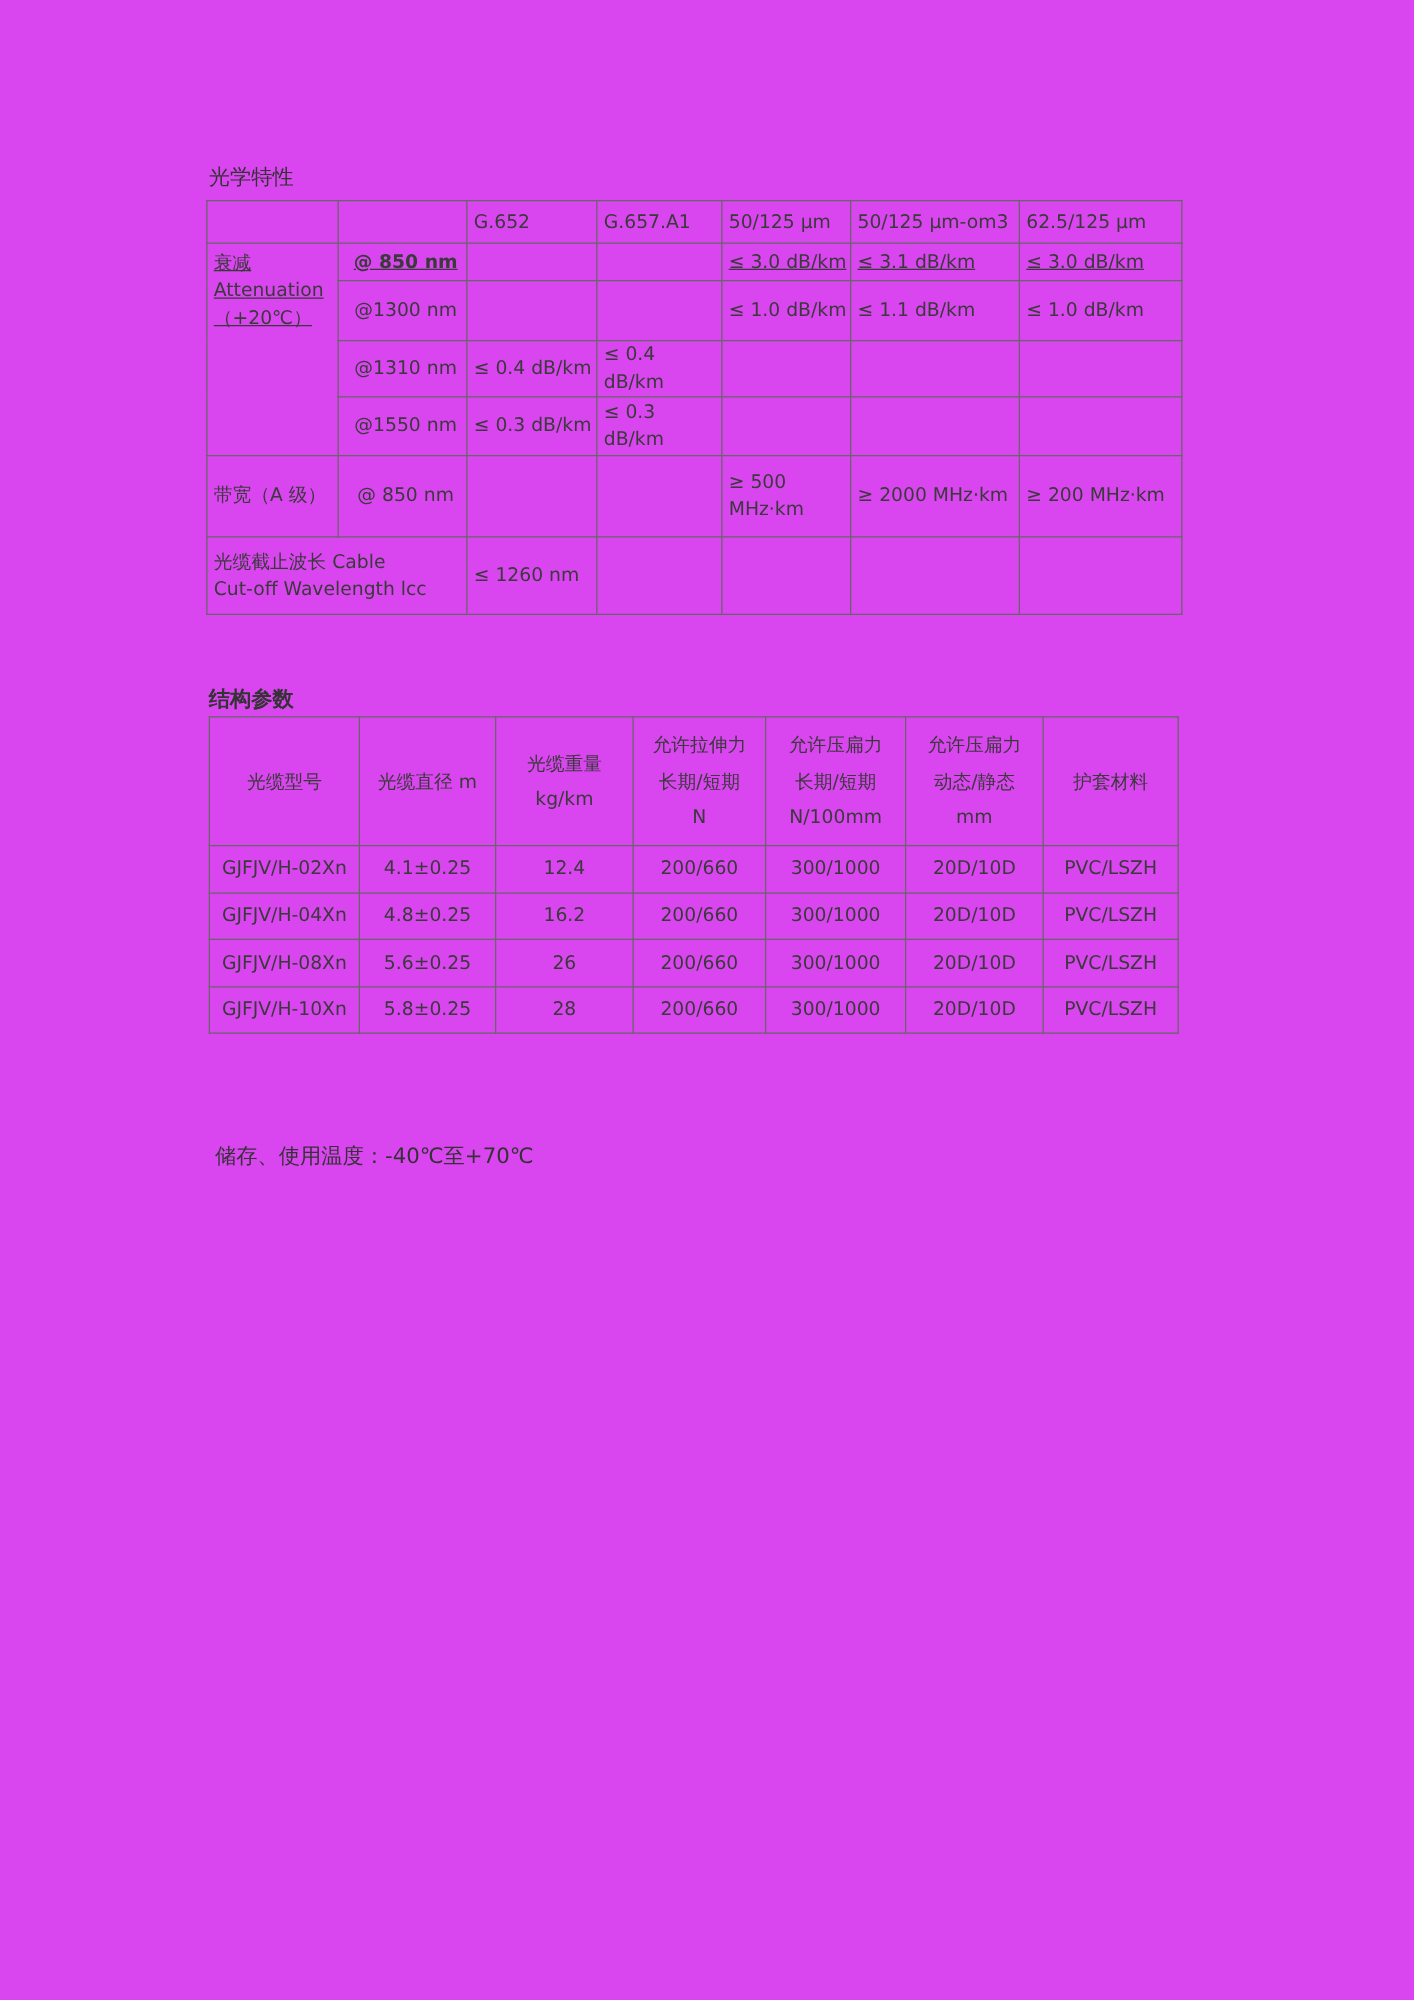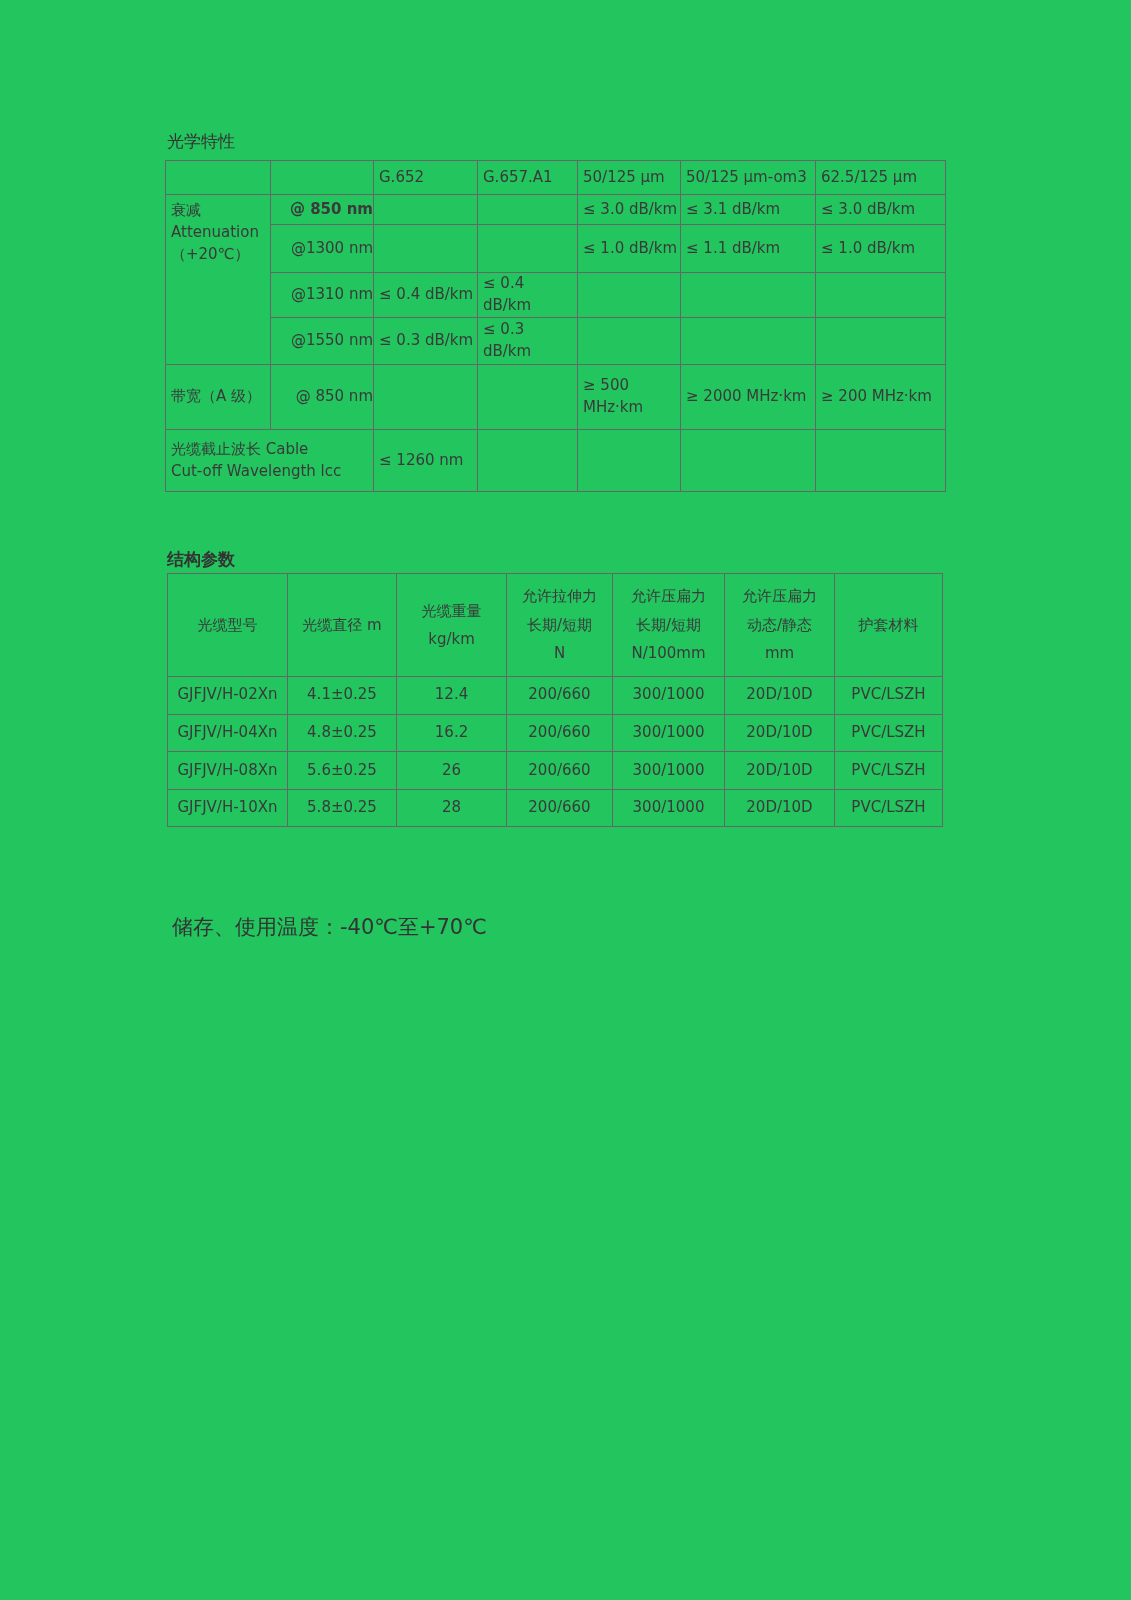--- a/index.html
+++ b/index.html
@@ -1,21 +1,21 @@
 <!DOCTYPE html>
 <html><head>
 <meta charset="utf-8">
 <style>
   * { margin: 0; padding: 0; box-sizing: border-box; }
   html, body { background: #ffffff; }
   .page {
     position: relative;
     width: 1131px;
     height: 1600px;
-    background: #22c55e;
+    background: #d946ef;
     font-family: "DejaVu Sans", "Liberation Sans", sans-serif;
     color: #3a3a3a;
     font-size: 15px;
   }
   .sec-title {
     position: absolute;
     left: 167px;
     font-size: 17px;
     color: #333333;
     white-space: nowrap;
@@ -30,43 +30,43 @@
   }
   td {
     border: 1px solid #666666;
     overflow: hidden;
     vertical-align: middle;
     line-height: 1.45;
   }
   
   #optical-table { left: 165px; top: 160px; width: 780px; }
   #optical-table td { padding: 0 2px 0 5px; text-align: left; }
-  #optical-table td.wl { text-align: right; padding-right: 0; }
+  #optical-table td.wl { text-align: center; padding-right: 0; }
   #optical-table td.vtop { vertical-align: top; padding-top: 5px; }
   .pre { white-space: pre-line; }
   .bold { font-weight: bold; }
   tr.r-head  { height: 34px; }
-  tr.r-850   { height: 30px; }
+  tr.r-850   { height: 30px; text-decoration: underline; }
   tr.r-1300  { height: 48px; }
   tr.r-1310  { height: 45px; }
   tr.r-1550  { height: 47px; }
   tr.r-bw    { height: 65px; }
   tr.r-cut   { height: 62px; }
   
   #structure-table { left: 167px; top: 573px; width: 775px; }
   #structure-table td { text-align: center; padding: 0 3px; }
   #structure-table tr.s-head { height: 103px; }
   #structure-table tr.s-head td { line-height: 1.9; }
   #structure-table tr.s-row { height: 37.6px; }
   
   #temp-note {
     position: absolute;
     left: 172px;
     top: 913px;
-    font-size: 21px;
+    font-size: 17px;
     color: #333333;
     white-space: nowrap;
   }
 </style>
 </head>
 <body>
 
 <div class="page">
 
   <div id="optical-title" class="sec-title">光学特性</div>

